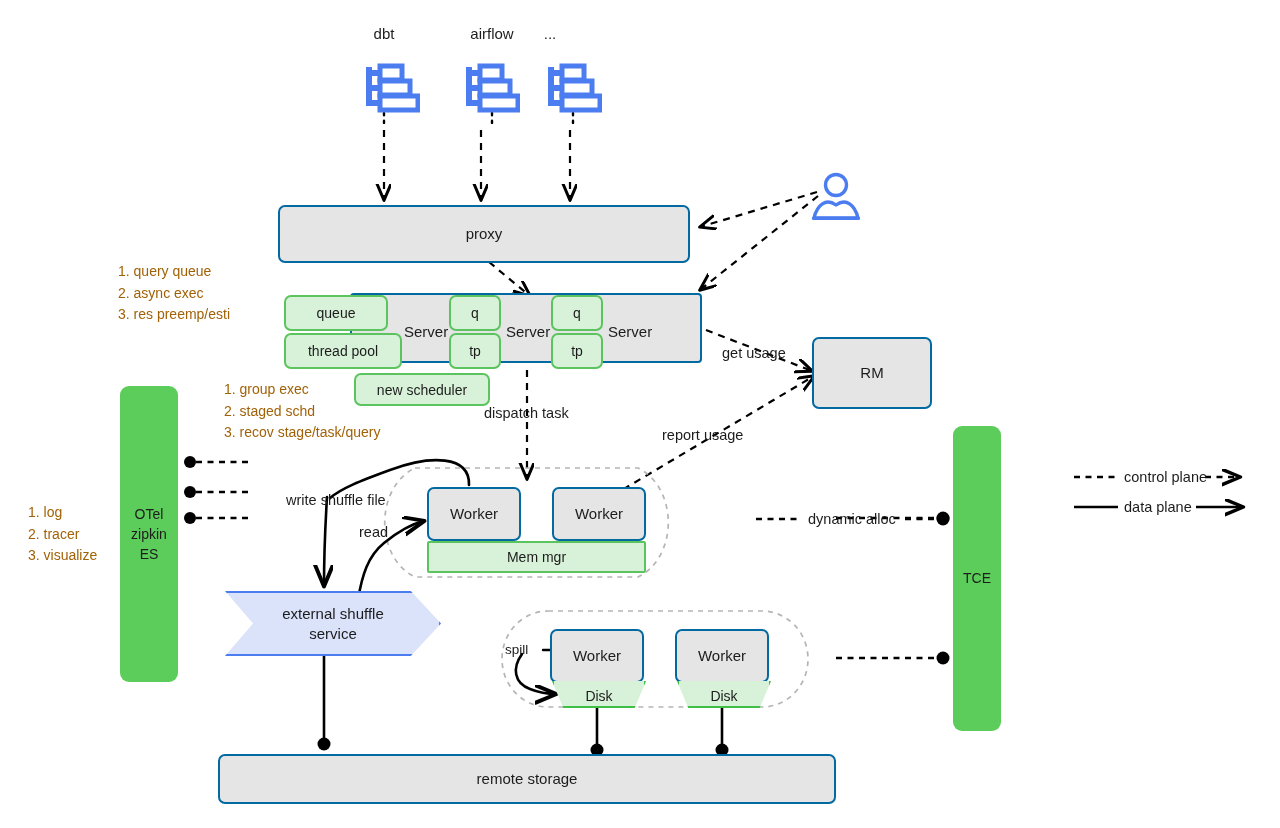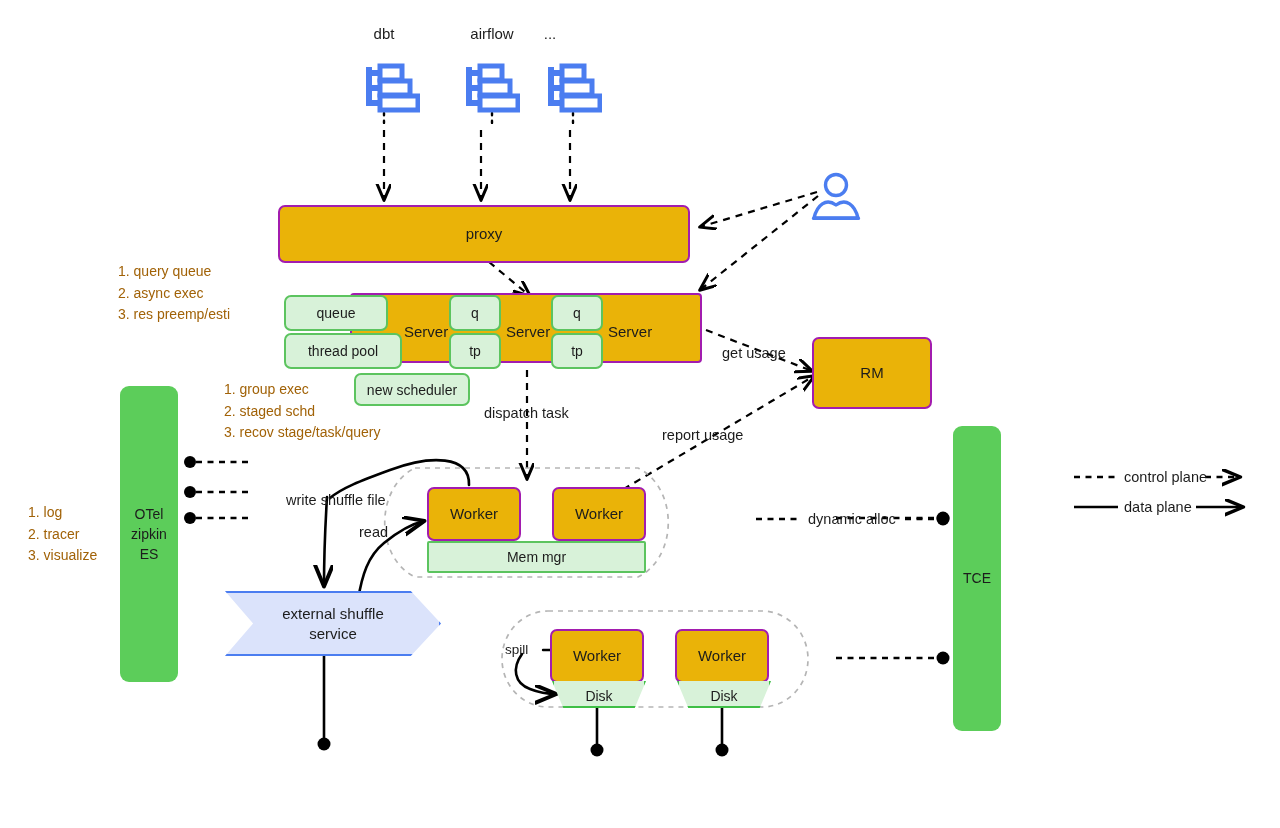--- a/index.html
+++ b/index.html
@@ -14,22 +14,22 @@
     height:828px;
     overflow:hidden;
     background:#fff;
     padding-left:41px;
   }
   #wires{position:absolute;left:0;top:0;width:1280px;height:828px;pointer-events:none;}
   .node{position:absolute;box-sizing:border-box;}
 
   
   .blue{
-    background:#eab308;
-    border:2px solid #a21caf;
+    background:#e5e5e5;
+    border:2px solid #0369a1;
     border-radius:7px;
     display:flex;align-items:center;justify-content:center;
     font-size:15px;color:#1c1c1c;text-align:center;line-height:1.25;
   }
   .blue.sharp{border-radius:3px;}
   
   .green{
     background:#d8f2d9;
     border:2px solid #5cc45f;
     border-radius:7px;
@@ -258,21 +258,21 @@
     <span>tp</span>
   </div>
 
   <div class="node green" style="left:551px;top:295px;width:52px;height:36px;">
     <span>q</span>
   </div>
   <div class="node green" style="left:551px;top:333px;width:52px;height:36px;">
     <span>tp</span>
   </div>
 
-  <div class="node green" style="left:354px;top:373px;width:116px;height:33px;">
+  <div class="node green" style="left:354px;top:373px;width:136px;height:33px;">
     <span>new scheduler</span>
   </div>
 
   <div class="node blue" style="left:812px;top:337px;width:120px;height:72px;">
     <span>RM</span>
   </div>
 
   <div class="node pillar" style="left:120px;top:386px;width:58px;height:296px;white-space:pre;">
     <span>OTel
 zipkin
@@ -311,17 +311,20 @@
   </div>
   <div class="disk" style="left:677px;top:681px;width:90px;height:25px;">
     <span>Disk</span>
   </div>
 
   <div class="chevron" style="left:225px;top:591px;width:212px;height:61px;">
     <span style="white-space:pre;">external shuffle
 service</span>
   </div>
 
+  <div class="node blue" style="left:218px;top:754px;width:618px;height:50px;">
+    <span>remote storage</span>
+  </div>
 
   <div class="legend-txt" style="left:1124px;top:469px;">control plane</div>
   <div class="legend-txt" style="left:1124px;top:499px;">data plane</div>
 
 </div>
 
 </body></html>

